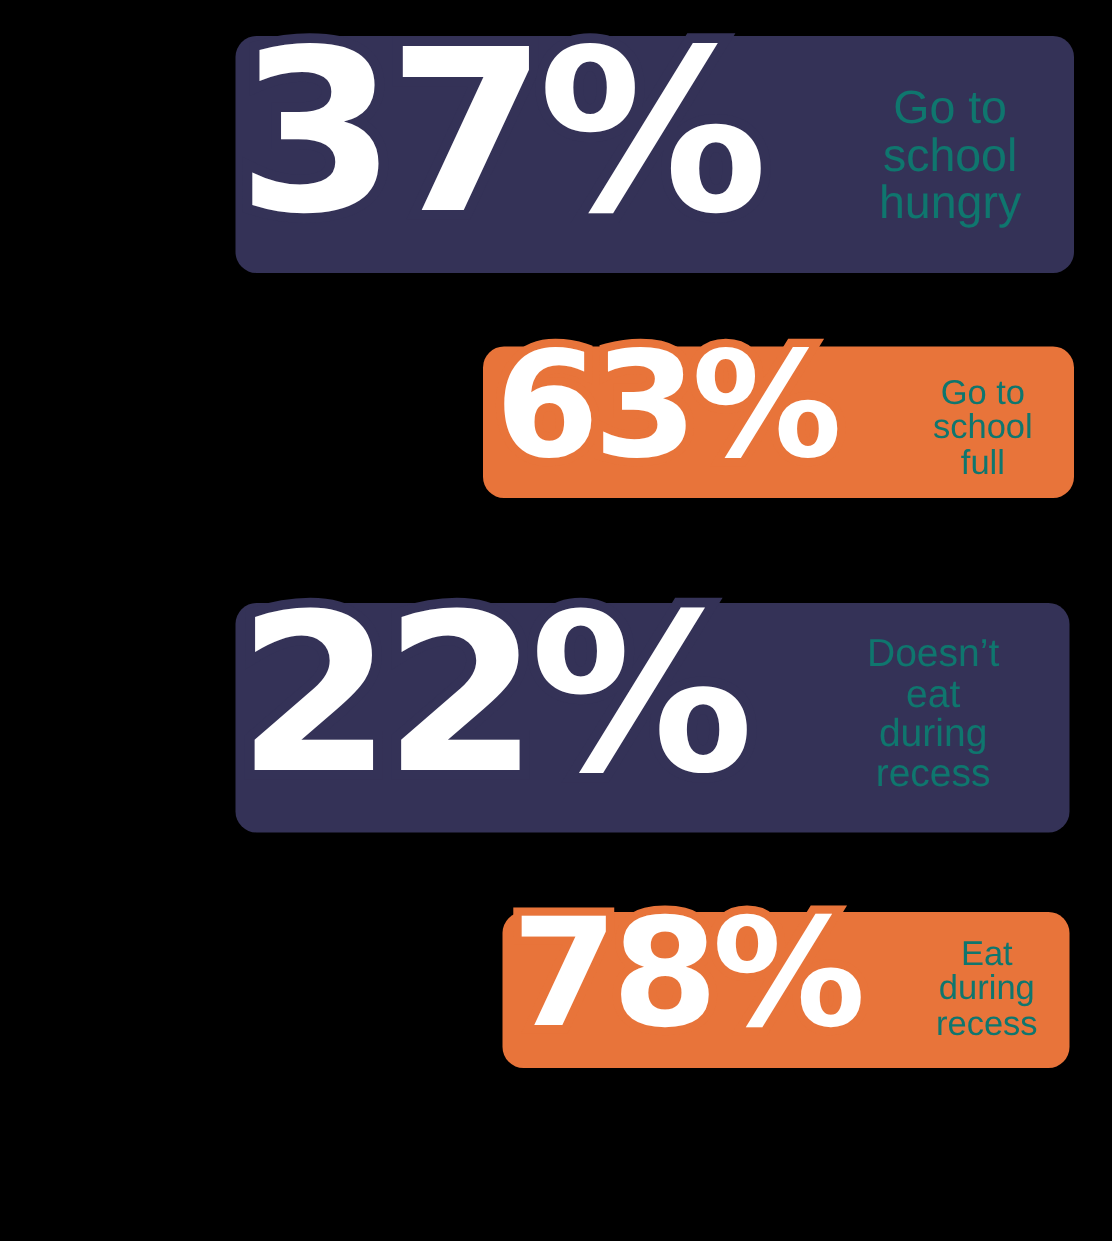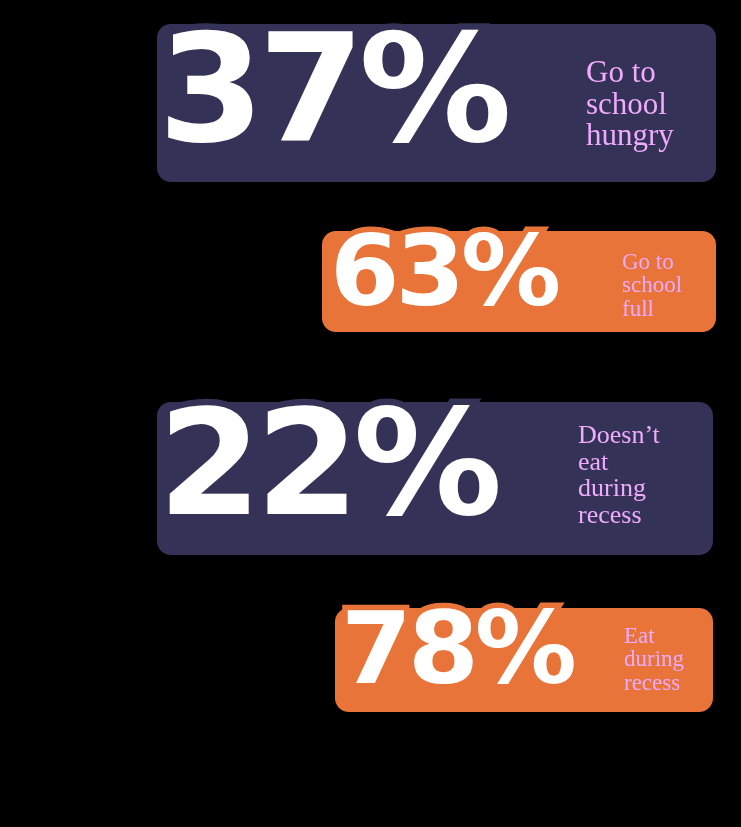--- a/index.html
+++ b/index.html
@@ -7,20 +7,21 @@
     padding: 0;
     background: #000000;
   }
   #page {
     position: relative;
     width: 741px;
     height: 827px;
     background: #000000;
     overflow: hidden;
     font-family: "Liberation Sans", sans-serif;
+    text-align: center;
   }
 
   
   .stat-bar {
     position: absolute;
     box-sizing: border-box;
     border-radius: 14px;
     display: flex;
     align-items: center;
   }
@@ -44,25 +45,24 @@
     paint-order: stroke fill;
   }
   .stat-value.orange {
     -webkit-text-stroke: 11px #E8743A;
     paint-order: stroke fill;
   }
 
   
   .stat-label {
     position: absolute;
-    color: #f0abfc;
+    color: #0f766e;
     line-height: 1.02;
     white-space: pre-line;
     font-weight: 400;
-    font-family: Liberation Serif, serif;
   }
 
   
   #row1 .stat-bar   { left: 157px; top: 24px;  width: 559px; height: 158px; }
   #row1 .stat-value { left: 158px; top: 28px;  font-size: 150px; }
   #row1 .stat-label { left: 586px; top: 56px;  font-size: 31px; }
 
   #row2 .stat-bar   { left: 322px; top: 231px; width: 394px; height: 101px; }
   #row2 .stat-value { left: 330px; top: 231px; font-size: 98px; }
   #row2 .stat-label { left: 622px; top: 250px; font-size: 23px; }

